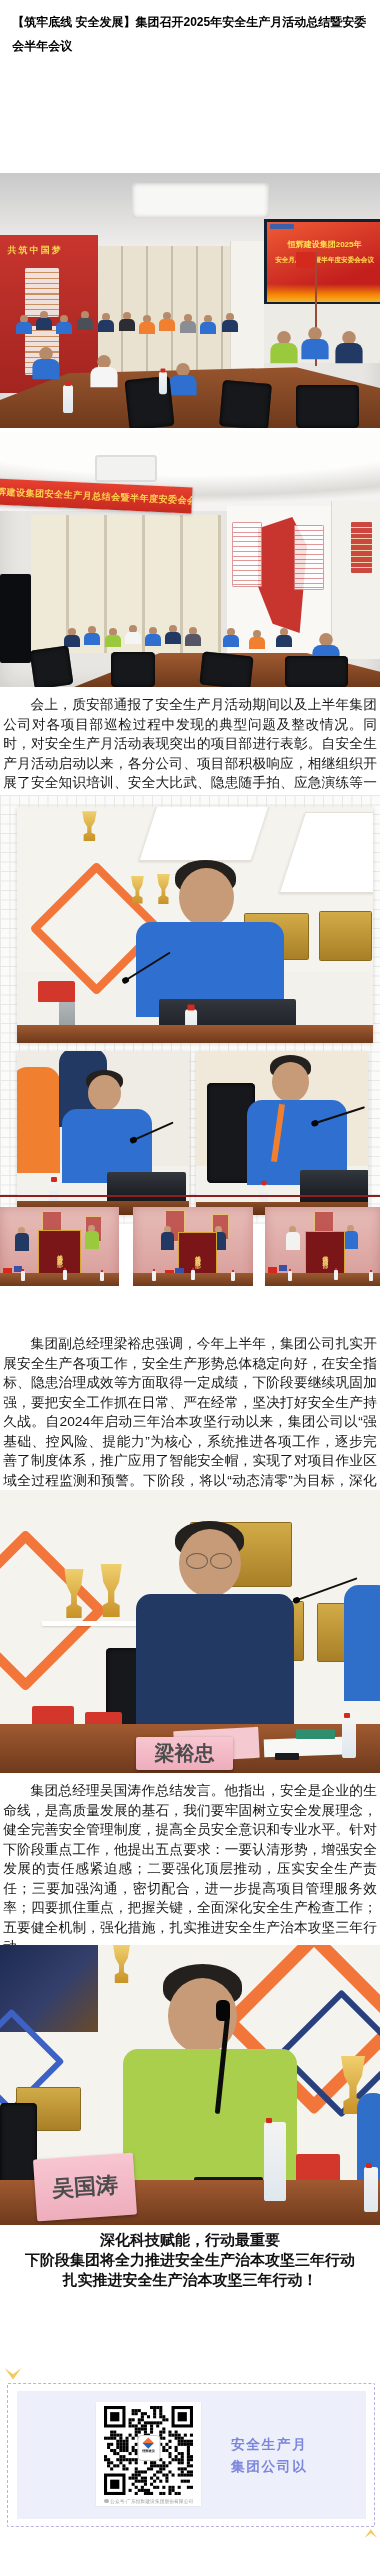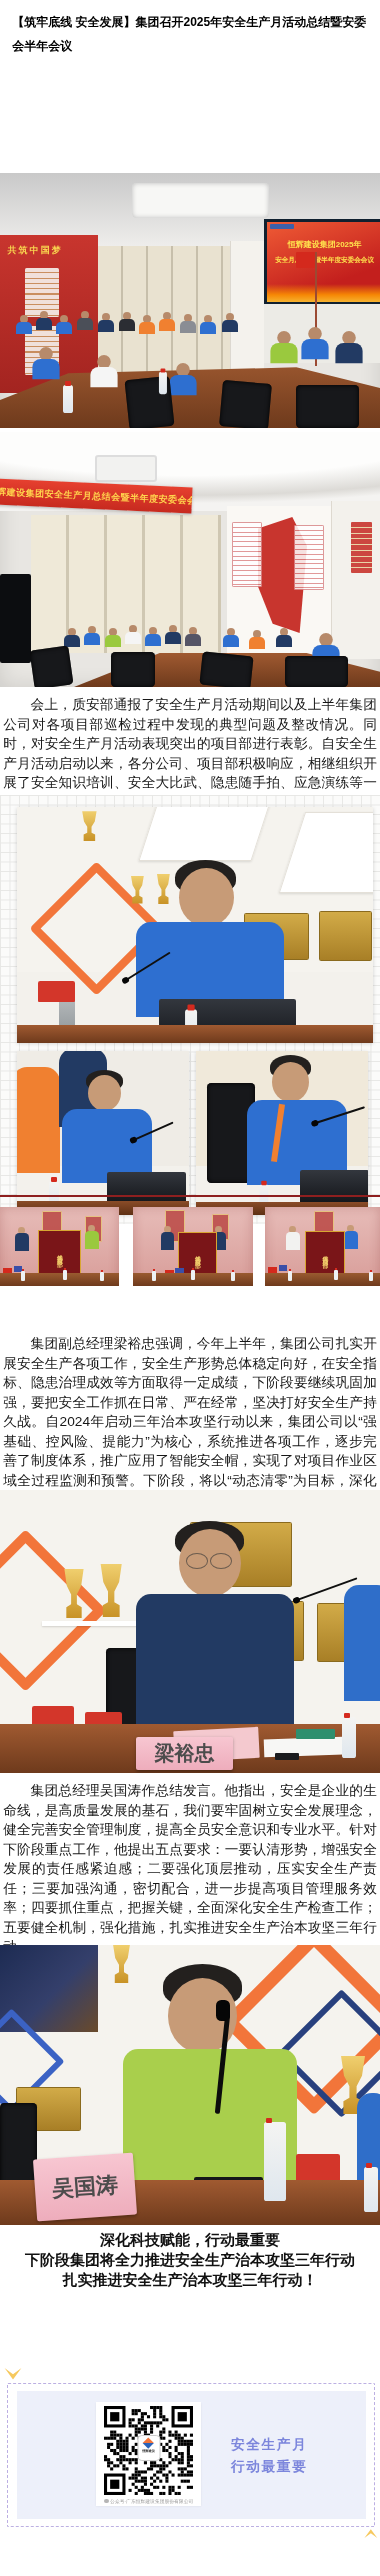--- a/index.html
+++ b/index.html
@@ -736,20 +736,20 @@
     <div class="qrlogo">
       <div class="dm"></div>
       <div class="tx">恒辉建设</div>
     </div>
     <div class="qrcap">
       <span style="display:inline-block;width:4.8px;height:4.8px;border-radius:50%;background:#b5b5b5;margin-right:1.6px;"></span><span>公众号·广东恒辉建设集团股份有限公司</span>
     </div>
   </div>
 
   <div class="moretxt" style="left:231px;top:2436px;">安全生产月</div>
-  <div class="moretxt" style="left:231px;top:2458px;">行动最重要</div>
+  <div class="moretxt" style="left:231px;top:2458px;">集团公司以</div>
 
   <svg class="arrow" style="left:364px;top:2527px;width:13.7px;height:11.6px;" viewBox="0 0 34 26">
     <polygon points="1,26 17,4 33,26 17,14" fill="#f6c95f"></polygon>
   </svg>
 
 </div>
 
 
 </body></html>

